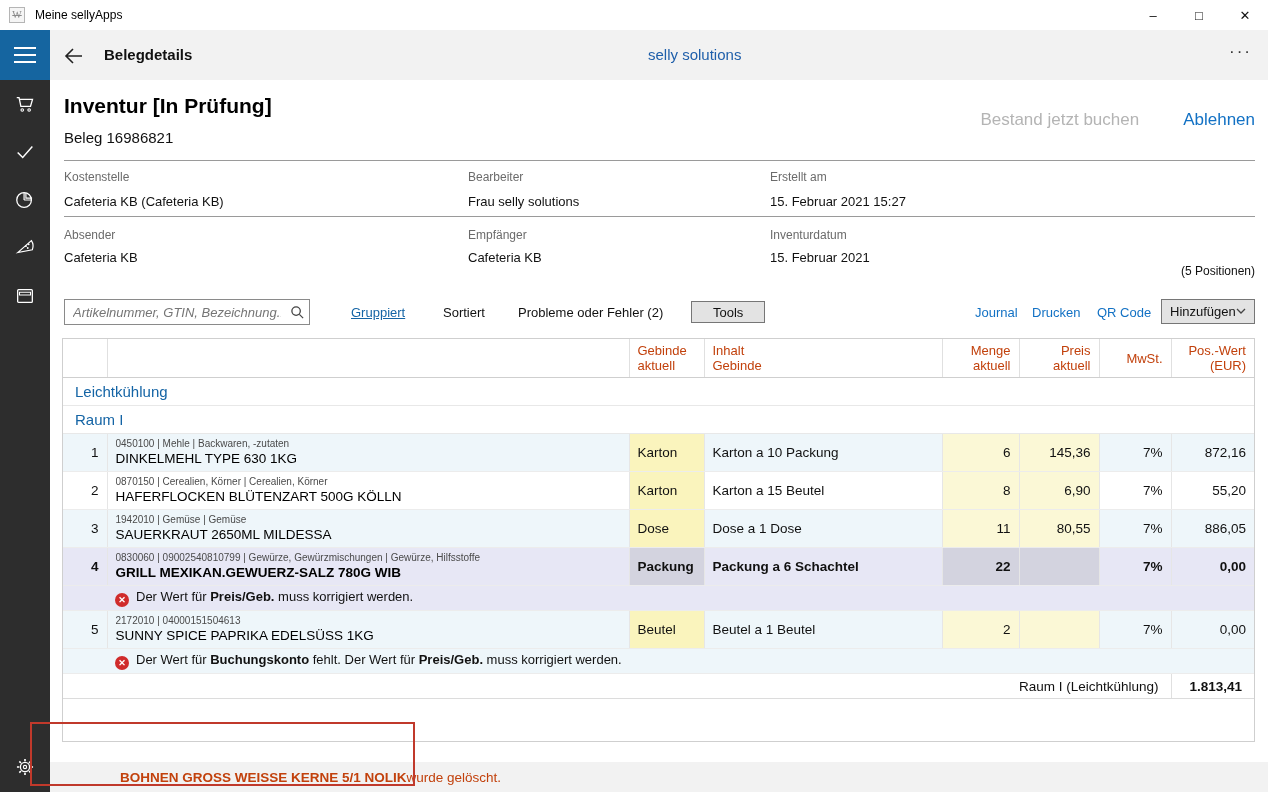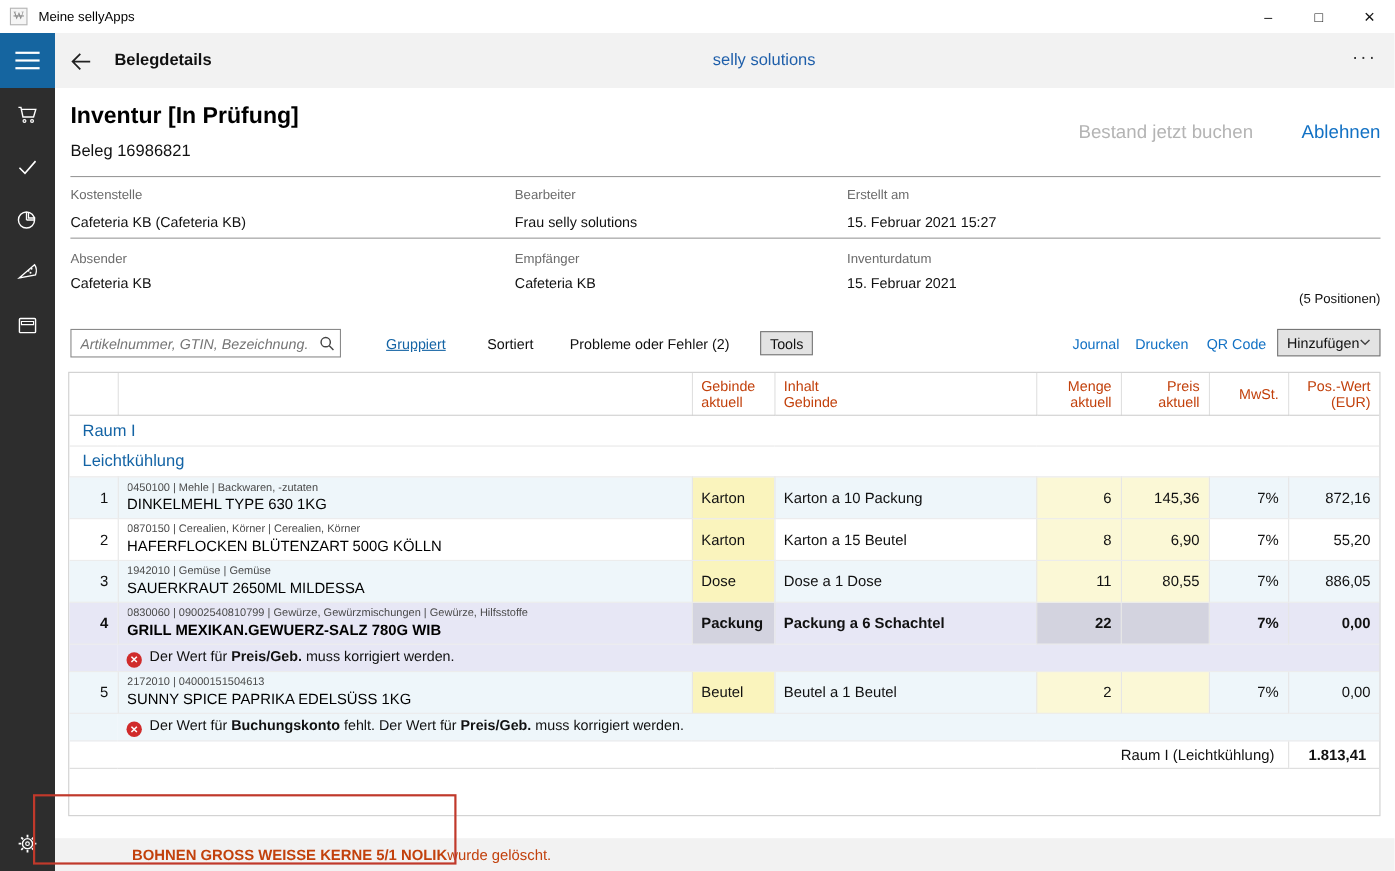--- a/index.html
+++ b/index.html
@@ -43,21 +43,21 @@
   .total-sub { position:absolute; right:13px; top:264px; font-size:12px; color:#111; }
 
   
   .search-box { position:absolute; left:64px; top:299px; width:246px; height:26px; border:1px solid #8a8a8a; background:#fff; display:flex; align-items:center; }
   .search-box input { flex:1; border:none; outline:none; font-family:"Liberation Sans",sans-serif; font-style:italic; font-size:13px; color:#777; padding:0 4px 0 8px; background:transparent; min-width:0; }
   .search-icon { width:24px; display:flex; align-items:center; justify-content:center; }
   .tb-link { position:absolute; top:305px; font-size:13px; }
   .tb-grouped { left:351px; color:#1464a5; text-decoration:underline; cursor:pointer; }
   .tb-sorted { left:443px; color:#111; cursor:pointer; }
   .tb-problems { left:518px; color:#111; cursor:pointer; }
-  .tools-btn { position:absolute; left:691px; top:301px; height:22px; padding:0 8px; background:#e3e3e3; border:1px solid #767676; font-size:13px; display:flex; align-items:center; cursor:pointer; }
+  .tools-btn { position:absolute; left:691px; top:301px; height:22px; padding:0 21px; background:#e3e3e3; border:1px solid #767676; font-size:13px; display:flex; align-items:center; cursor:pointer; }
   .tb-right { position:absolute; top:305px; font-size:13px; color:#1271c4; cursor:pointer; }
   .tbr-journal { left:975px; } .tbr-print { left:1032px; } .tbr-qr { left:1097px; }
   .add-btn { position:absolute; right:13px; top:299px; width:94px; height:25px; background:#e3e3e3; border:1px solid #767676; font-size:13px; display:flex; align-items:center; justify-content:space-between; padding:0 8px; cursor:pointer; }
 
   
   .table-wrap { position:absolute; left:62px; top:338px; width:1193px; height:404px; border:1px solid #cfcfcf; background:#fff; overflow:hidden; }
   table { border-collapse:collapse; table-layout:fixed; width:1191px; }
   td { vertical-align:middle; font-size:13.5px; }
   .thead td { font-size:13px; color:#c2410c; padding:4px 8px; border-right:1px solid #e0e0e0; border-bottom:1px solid #cfcfcf; white-space:pre-line; height:36px; }
   .thead td:last-child { border-right:none; }
@@ -231,24 +231,24 @@
 Gebinde</td>
         <td class="num">Menge
 aktuell</td>
         <td class="num">Preis
 aktuell</td>
         <td class="num">MwSt.</td>
         <td class="num">Pos.-Wert
 (EUR)</td>
       </tr>
       <tr class="group-row">
+        <td colspan="8">Leichtkühlung</td>
+      </tr>
+      <tr class="group-row">
         <td colspan="8">Raum I</td>
-      </tr>
-      <tr class="group-row">
-        <td colspan="8">Leichtkühlung</td>
       </tr>
 
       <tr class="item-row row-blue">
         <td class="c-num">1</td>
         <td>
               <div class="meta">0450100 | Mehle | Backwaren, -zutaten</div>
             <div class="name">DINKELMEHL TYPE 630 1KG</div>
             </td>
         <td class="c-geb yellow">Karton</td>
         <td class="c-inh">Karton a 10 Packung</td>

